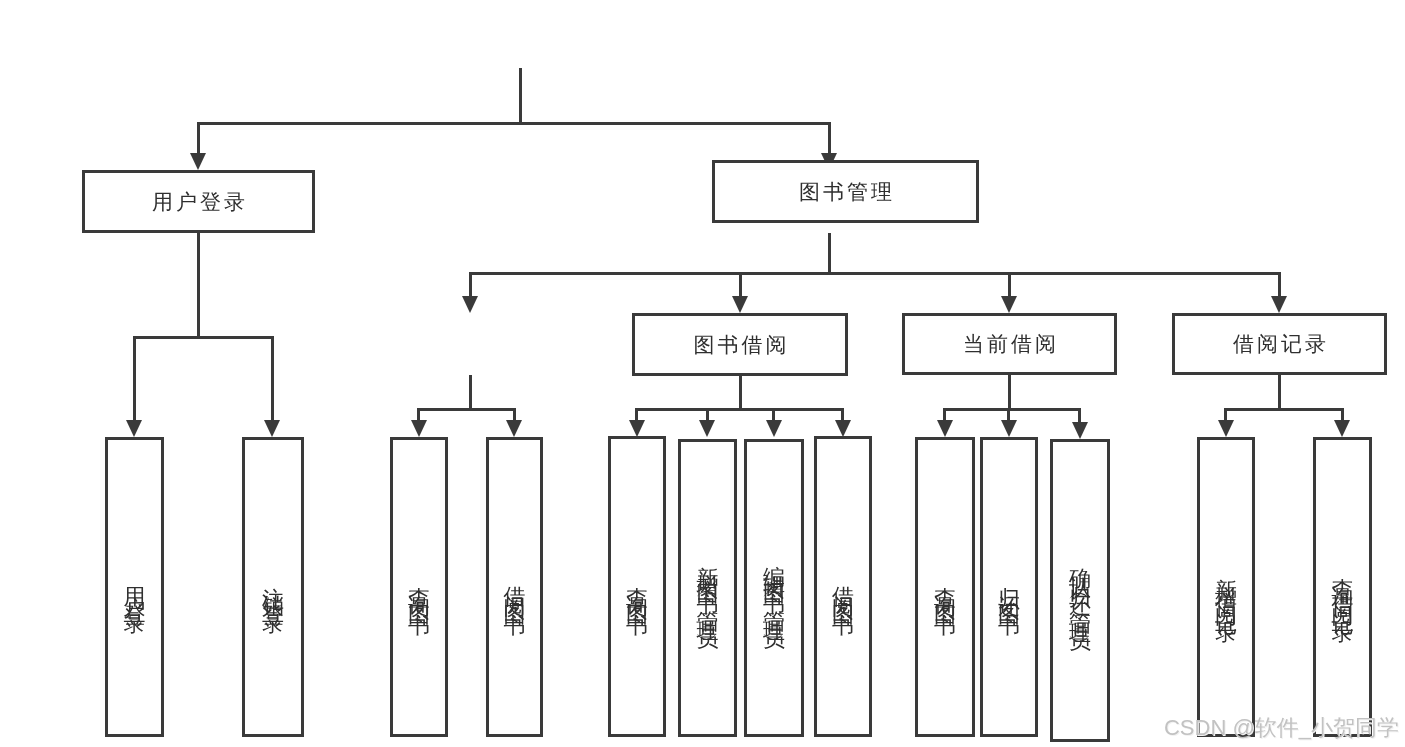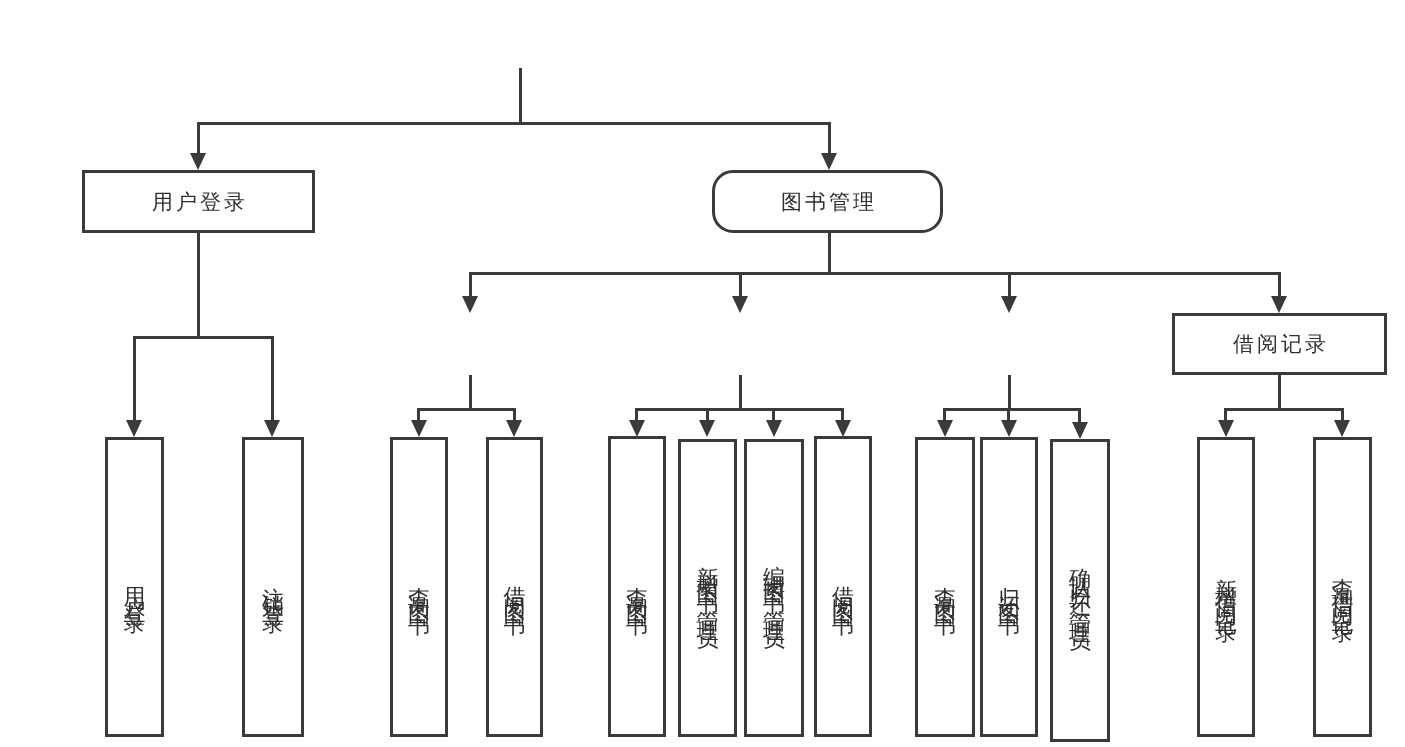--- a/index.html
+++ b/index.html
@@ -46,40 +46,42 @@
 
 
   <div class="vline" style="left:519px;top:68px;height:54px;"></div>
   <div class="hline" style="left:197px;top:122px;width:634px;"></div>
   <div class="vline" style="left:197px;top:122px;height:32px;"></div>
   <div class="ah" style="left:190px;top:153px;"></div>
   <div class="vline" style="left:828px;top:122px;height:32px;"></div>
   <div class="ah" style="left:821px;top:153px;"></div>
 
   <div class="box hbox" style="left:82px;top:170px;width:233px;height:63px;">用户登录</div>
-  <div class="box hbox" style="left:712px;top:170px;width:231px;height:63px;border-radius:21px;">图书管理</div>
+  <div class="box hbox" style="left:712px;top:160px;width:267px;height:63px;">图书管理</div>
 
   <div class="vline" style="left:197px;top:233px;height:103px;"></div>
   <div class="hline" style="left:133px;top:336px;width:141px;"></div>
   <div class="vline" style="left:133px;top:336px;height:85px;"></div>
   <div class="ah" style="left:126px;top:420px;"></div>
   <div class="vline" style="left:271px;top:336px;height:85px;"></div>
   <div class="ah" style="left:264px;top:420px;"></div>
 
   <div class="vline" style="left:828px;top:233px;height:39px;"></div>
   <div class="hline" style="left:469px;top:272px;width:812px;"></div>
   <div class="vline" style="left:469px;top:272px;height:26px;"></div>
   <div class="ah" style="left:462px;top:296px;"></div>
   <div class="vline" style="left:739px;top:272px;height:26px;"></div>
   <div class="ah" style="left:732px;top:296px;"></div>
   <div class="vline" style="left:1008px;top:272px;height:26px;"></div>
   <div class="ah" style="left:1001px;top:296px;"></div>
   <div class="vline" style="left:1278px;top:272px;height:26px;"></div>
   <div class="ah" style="left:1271px;top:296px;"></div>
 
+  <div class="box hbox" style="left:632px;top:313px;width:216px;height:63px;">图书借阅</div>
+  <div class="box hbox" style="left:902px;top:313px;width:215px;height:62px;">当前借阅</div>
   <div class="box hbox" style="left:1172px;top:313px;width:215px;height:62px;">借阅记录</div>
 
   <div class="vline" style="left:469px;top:375px;height:33px;"></div>
   <div class="hline" style="left:418px;top:408px;width:97px;"></div>
   <div class="vline" style="left:417px;top:408px;height:14px;"></div>
   <div class="ah" style="left:411px;top:420px;"></div>
   <div class="vline" style="left:513px;top:408px;height:14px;"></div>
   <div class="ah" style="left:506px;top:420px;"></div>
 
   <div class="vline" style="left:739px;top:375px;height:33px;"></div>
@@ -120,14 +122,15 @@
   <div class="box vbox" style="left:744px;top:439px;width:60px;height:298px;">编辑图书（管理员）</div>
   <div class="box vbox" style="left:814px;top:436px;width:58px;height:301px;">借阅图书</div>
 
   <div class="box vbox" style="left:915px;top:437px;width:60px;height:300px;">查询图书</div>
   <div class="box vbox" style="left:980px;top:437px;width:58px;height:300px;">归还图书</div>
   <div class="box vbox" style="left:1050px;top:439px;width:60px;height:303px;">确认归还（管理员）</div>
 
   <div class="box vbox" style="left:1197px;top:437px;width:58px;height:300px;">新增借阅记录</div>
   <div class="box vbox" style="left:1313px;top:437px;width:59px;height:300px;">查询借阅记录</div>
 
+  <div class="wm">CSDN @软件_小贺同学</div>
 
 </div>
 
 </body></html>

